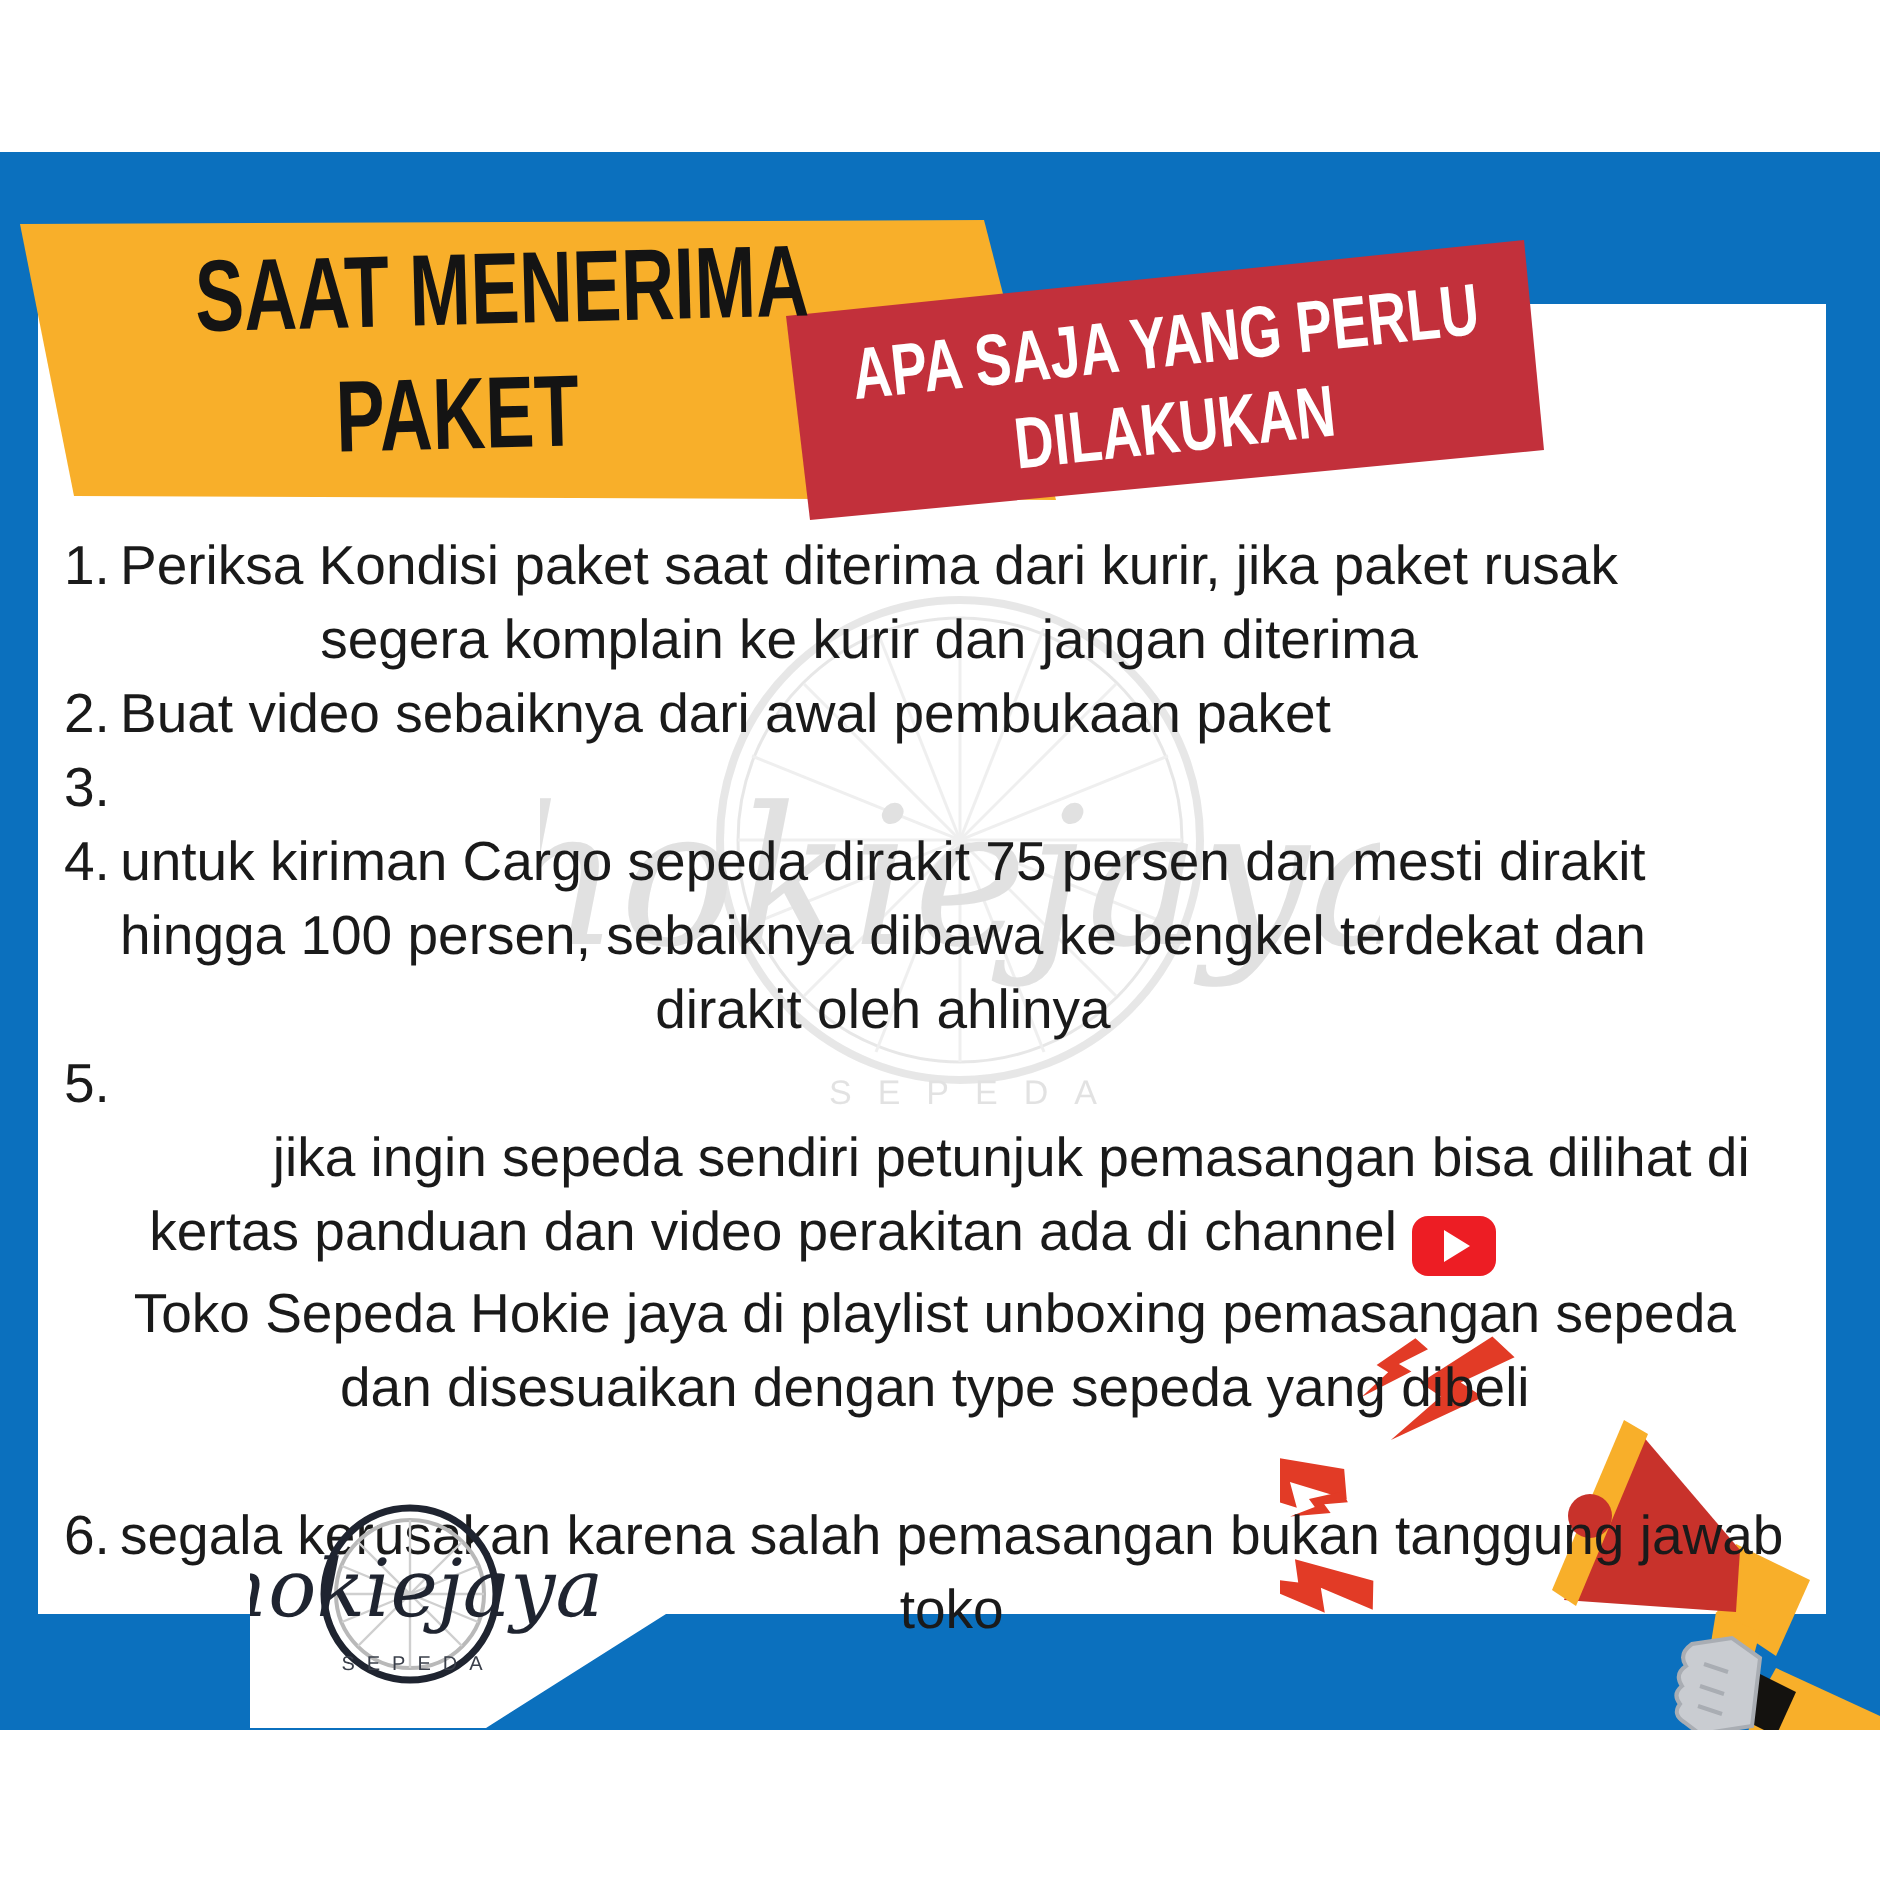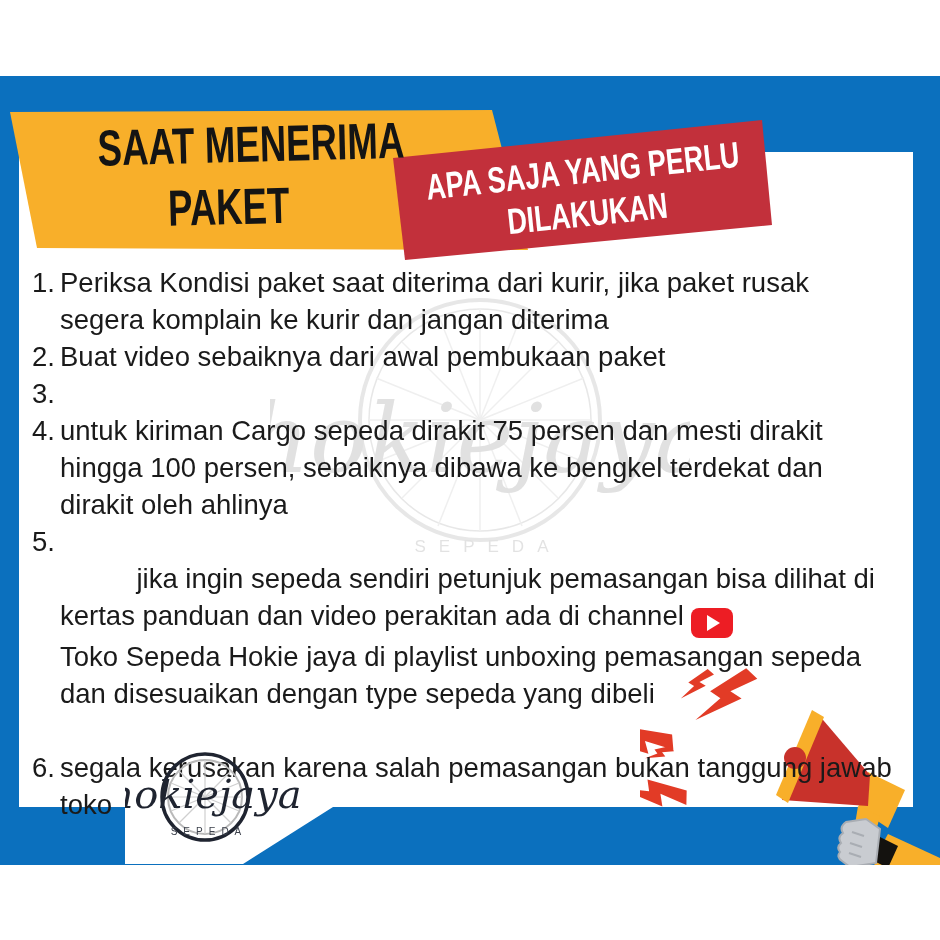--- a/index.html
+++ b/index.html
@@ -22,21 +22,21 @@
   .wm-script{font-family:"DejaVu Serif",serif;font-style:italic;font-size:96px;fill:#c9c9c9;}
   .wm-arc{font-family:"Liberation Sans",sans-serif;font-size:17px;letter-spacing:13px;fill:#cccccc;}
   
   .checklist{
     position:absolute;left:19px;top:76px;width:894px;margin:0;
     padding:112px 0 0 13px;list-style:none;z-index:5;
     font-size:27.5px;line-height:37px;color:#1a1a1a;
   }
   .checklist li{display:flex;}
   .checklist .num{flex:0 0 28px;white-space:pre;}
-  .checklist .txt{white-space:pre;}
+  .checklist .txt{white-space:pre;text-align:center;}
   
   .yt{display:inline-flex;align-items:center;gap:7px;height:30px;vertical-align:-6px;}
   .yt-icon-box{display:inline-flex;align-items:center;justify-content:center;
     width:42px;height:30px;background:#ED1D24;border-radius:8px;}
   .yt-tri{width:0;height:0;border-left:13px solid #ffffff;border-top:8px solid transparent;border-bottom:8px solid transparent;margin-left:3px;}
   .yt-word{font-weight:700;font-size:28px;letter-spacing:-1.5px;color:#ffffff;}
   
   .banner-yellow{
     position:absolute;left:0;top:0;width:940px;height:300px;background:#F8AF2A;
     clip-path:polygon(10px 36px,492px 34px,528px 174px,37px 172px);z-index:6;

